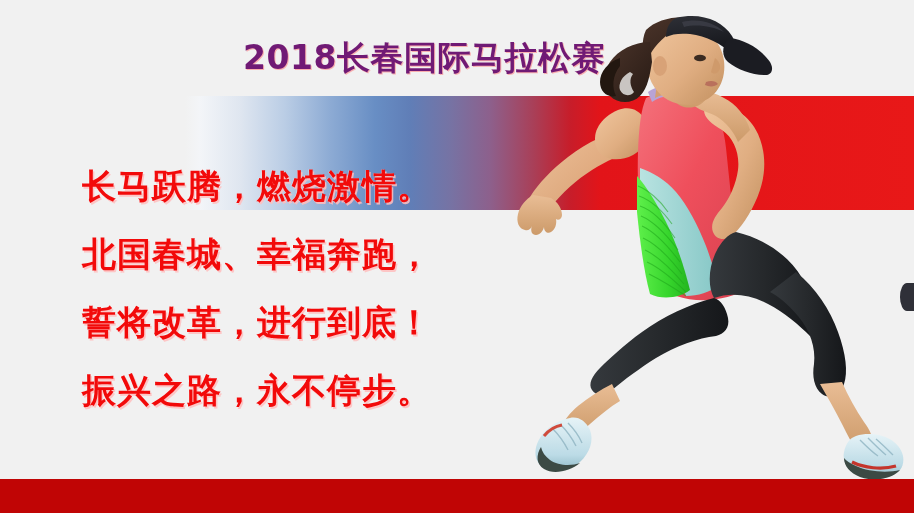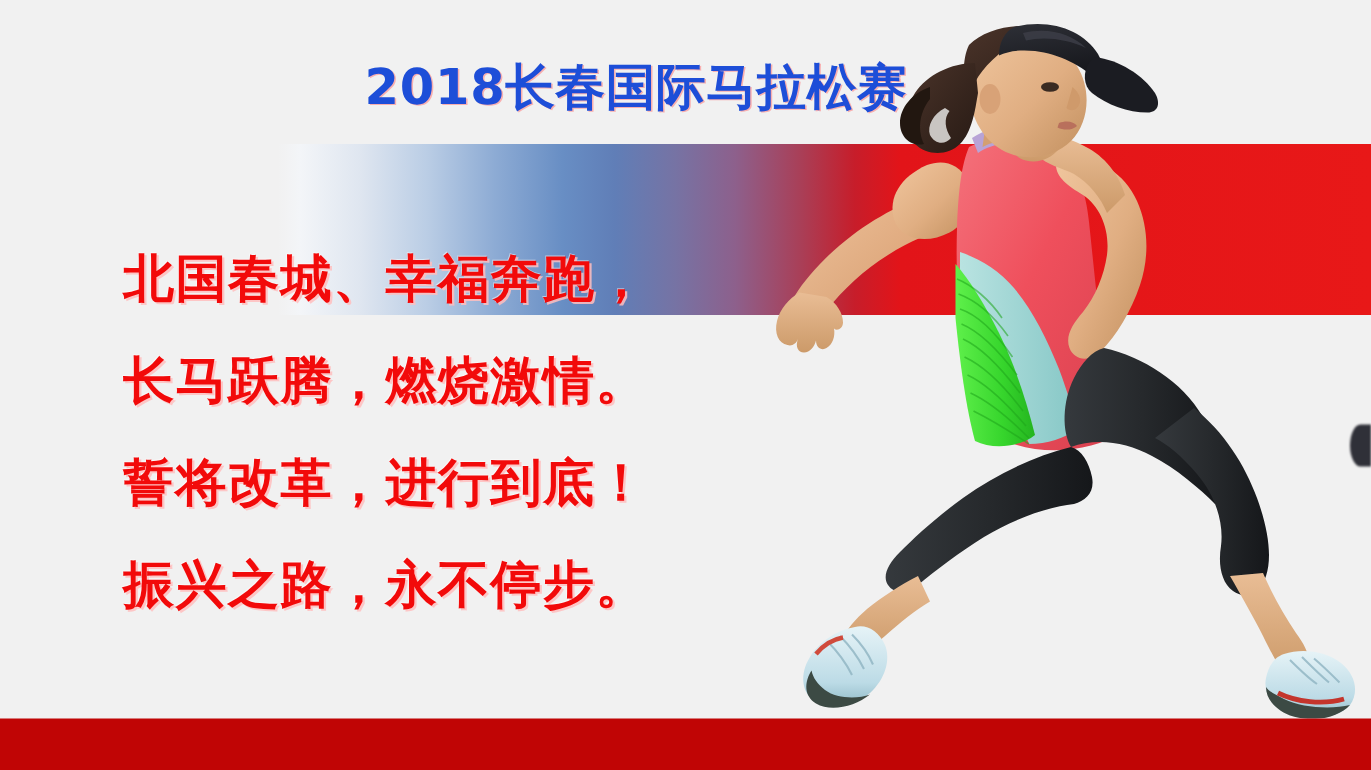--- a/index.html
+++ b/index.html
@@ -60,21 +60,21 @@
   }
 
   
   .slide-title {
     position: absolute;
     left: 0;
     top: 37px;
     width: 848px;
     text-align: center;
     z-index: 5;
-    color: #1d4ed8;
+    color: #701a75;
     font-size: 33px;
     font-weight: bold;
     letter-spacing: 0.5px;
     line-height: 42px;
     text-shadow: 1px 1px 0 rgba(255,120,120,0.55);
     white-space: nowrap;
   }
 
   
   .slogan {
@@ -298,20 +298,20 @@
       </g>
       <path d="M352 462 C 364 468, 382 470, 396 466" stroke="#c4352c" stroke-width="3.2" fill="none"></path>
     </svg>
   </div>
 
   <div class="right-dot"></div>
 
   <div class="slide-title">2018长春国际马拉松赛</div>
 
   <div class="slogan">
+    <div class="slogan-line">长马跃腾，燃烧激情。</div>
     <div class="slogan-line">北国春城、幸福奔跑，</div>
-    <div class="slogan-line">长马跃腾，燃烧激情。</div>
     <div class="slogan-line">誓将改革，进行到底！</div>
     <div class="slogan-line">振兴之路，永不停步。</div>
   </div>
 
   <div class="bottom-bar"></div>
 </div>
 
 </body></html>

